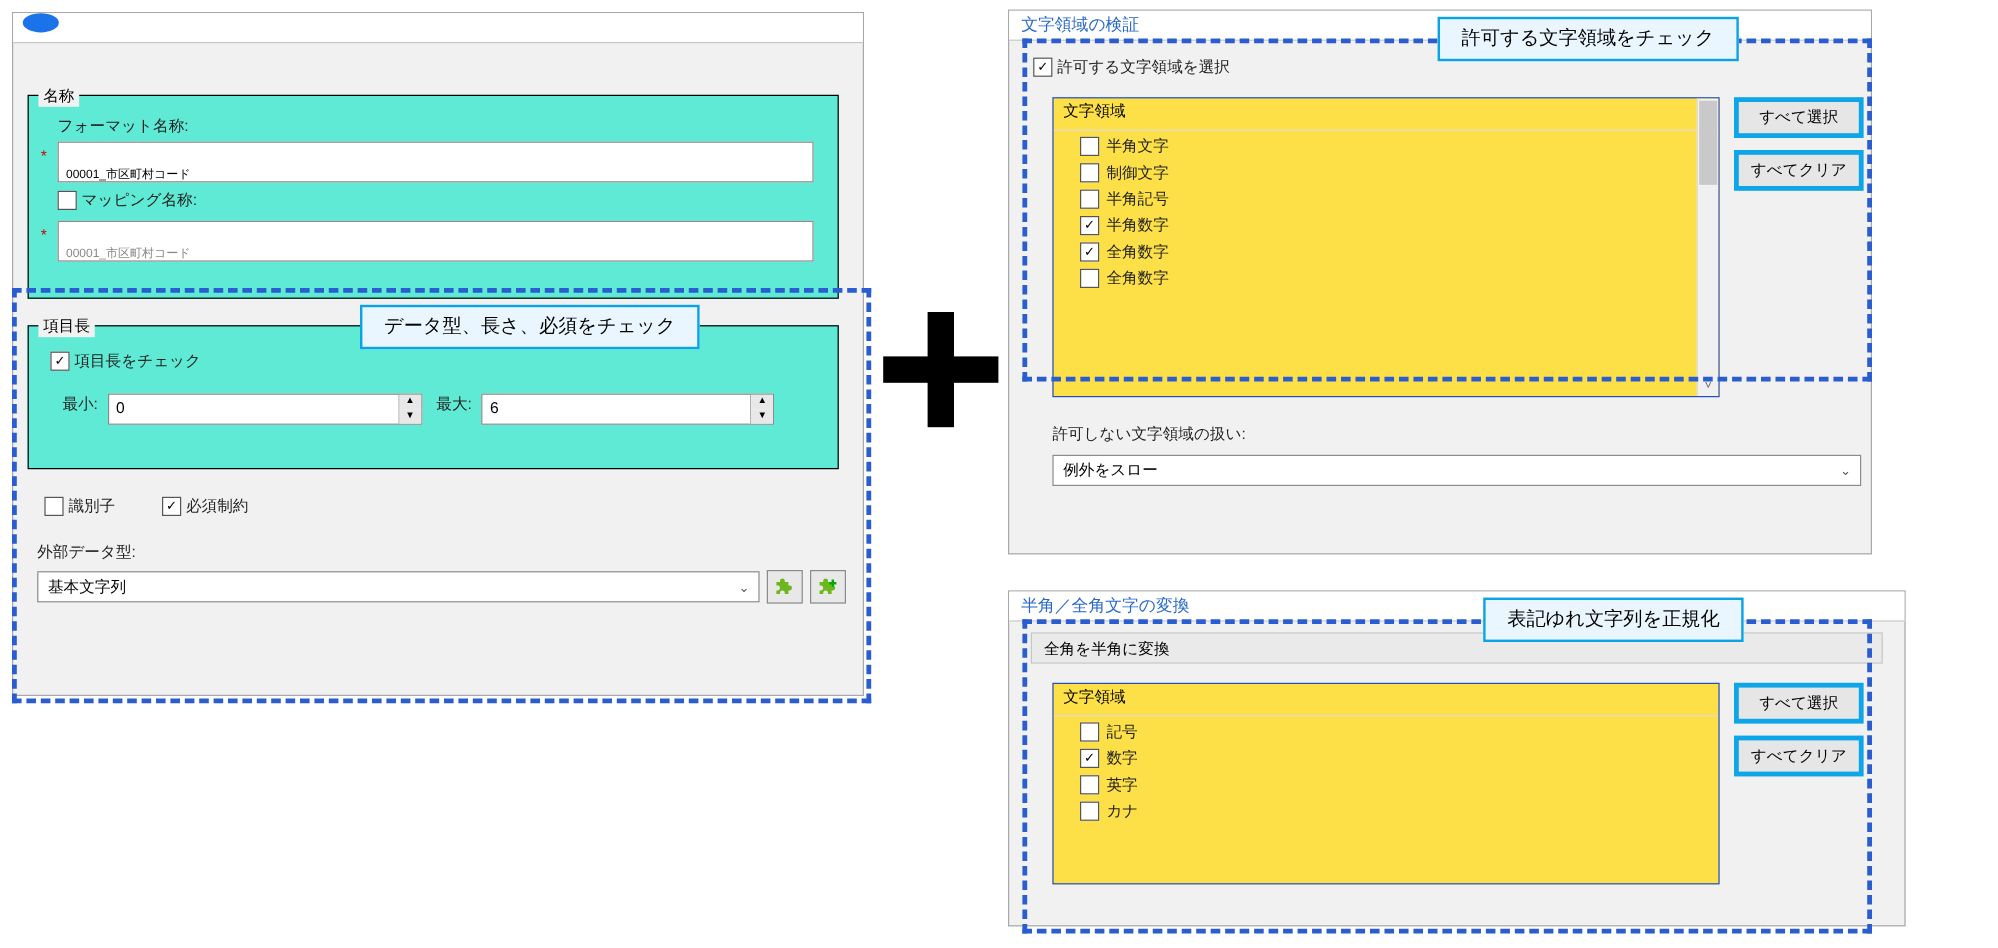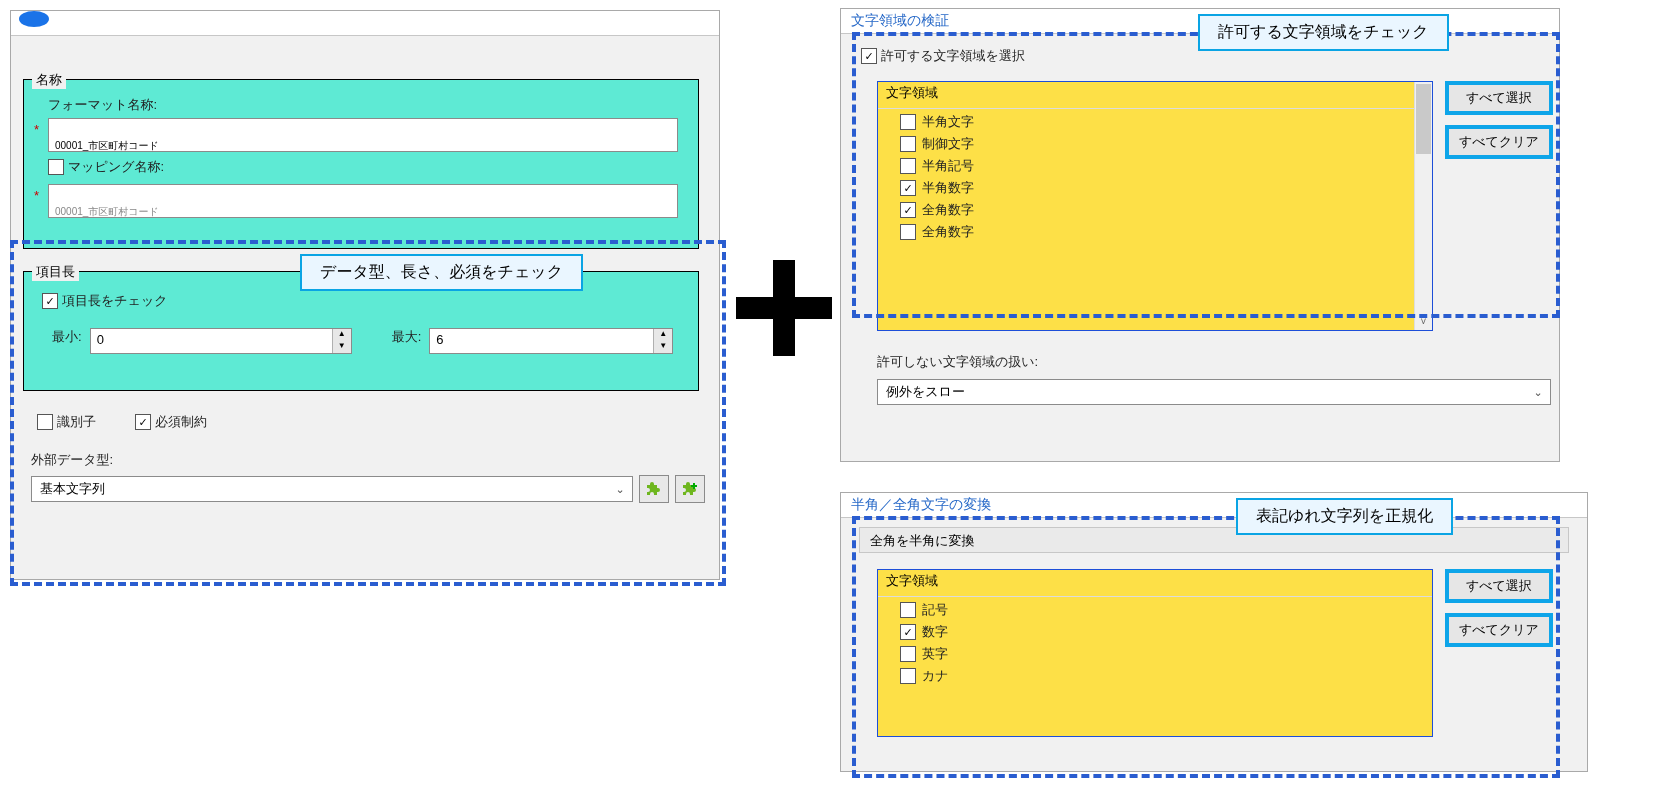--- a/index.html
+++ b/index.html
@@ -90,21 +90,21 @@
           </div>
           <div style="position:absolute;left:18px;top:44px;display:flex;align-items:flex-start;gap:8px">
             <span class="lbl">最小:</span>
             <div class="spin" style="width:260px">
               <div class="val">0</div>
               <div class="btns">
                   <div>▲</div>
                   <div>▼</div>
                 </div>
             </div>
-            <span class="lbl" style="margin-left:32px">最大:</span>
+            <span class="lbl" style="margin-left:4px">最大:</span>
             <div class="spin" style="width:242px">
               <div class="val">6</div>
               <div class="btns">
                   <div>▲</div>
                   <div>▼</div>
                 </div>
             </div>
           </div>
         </div>
       </div>

